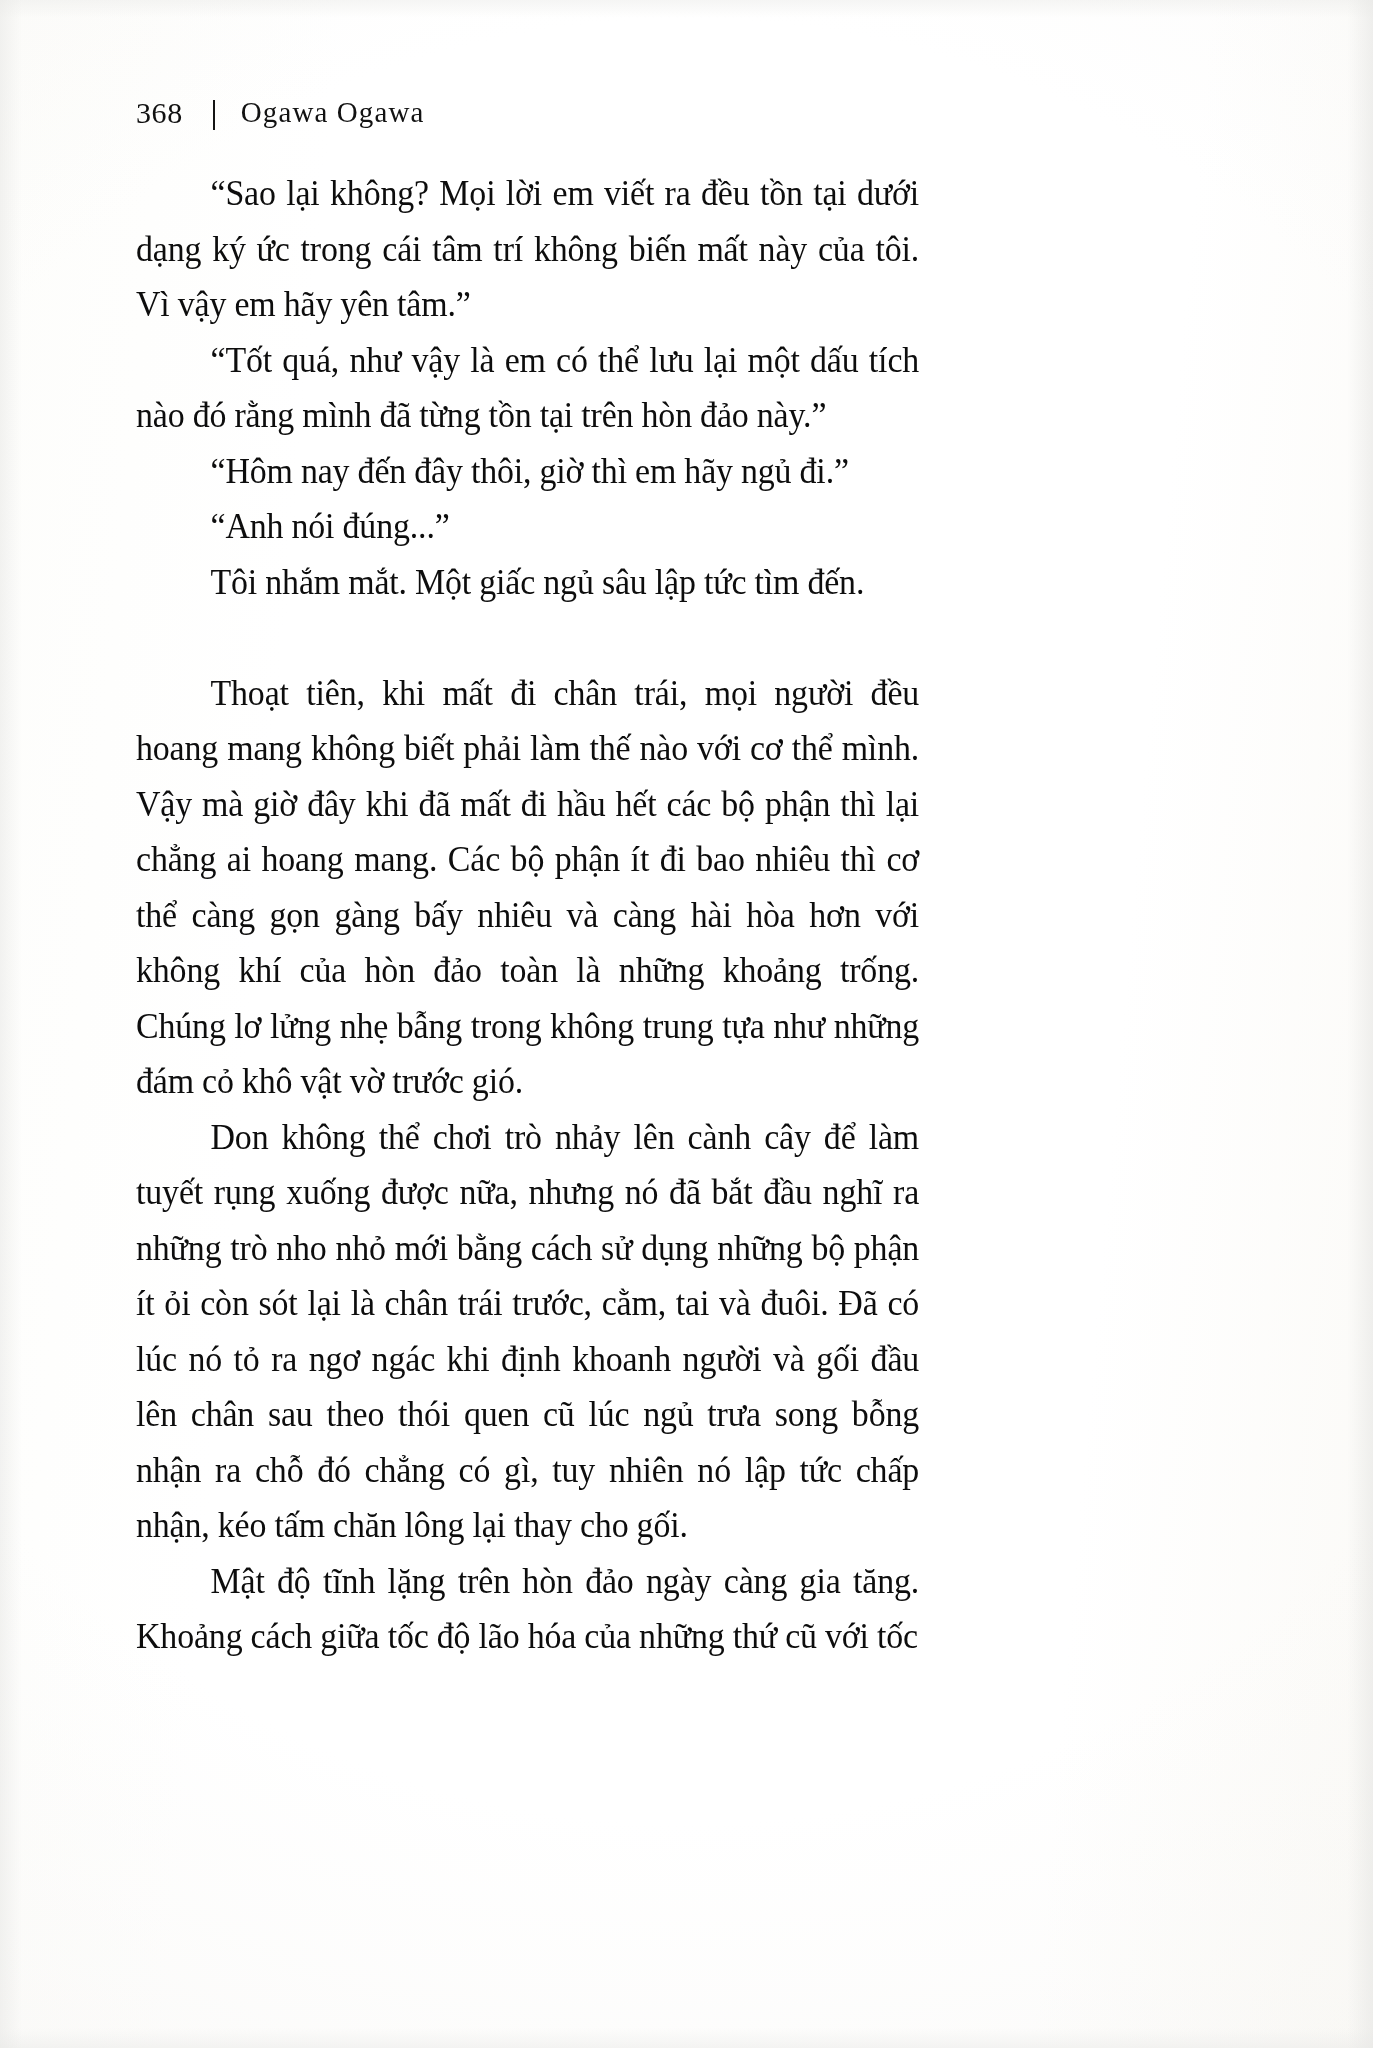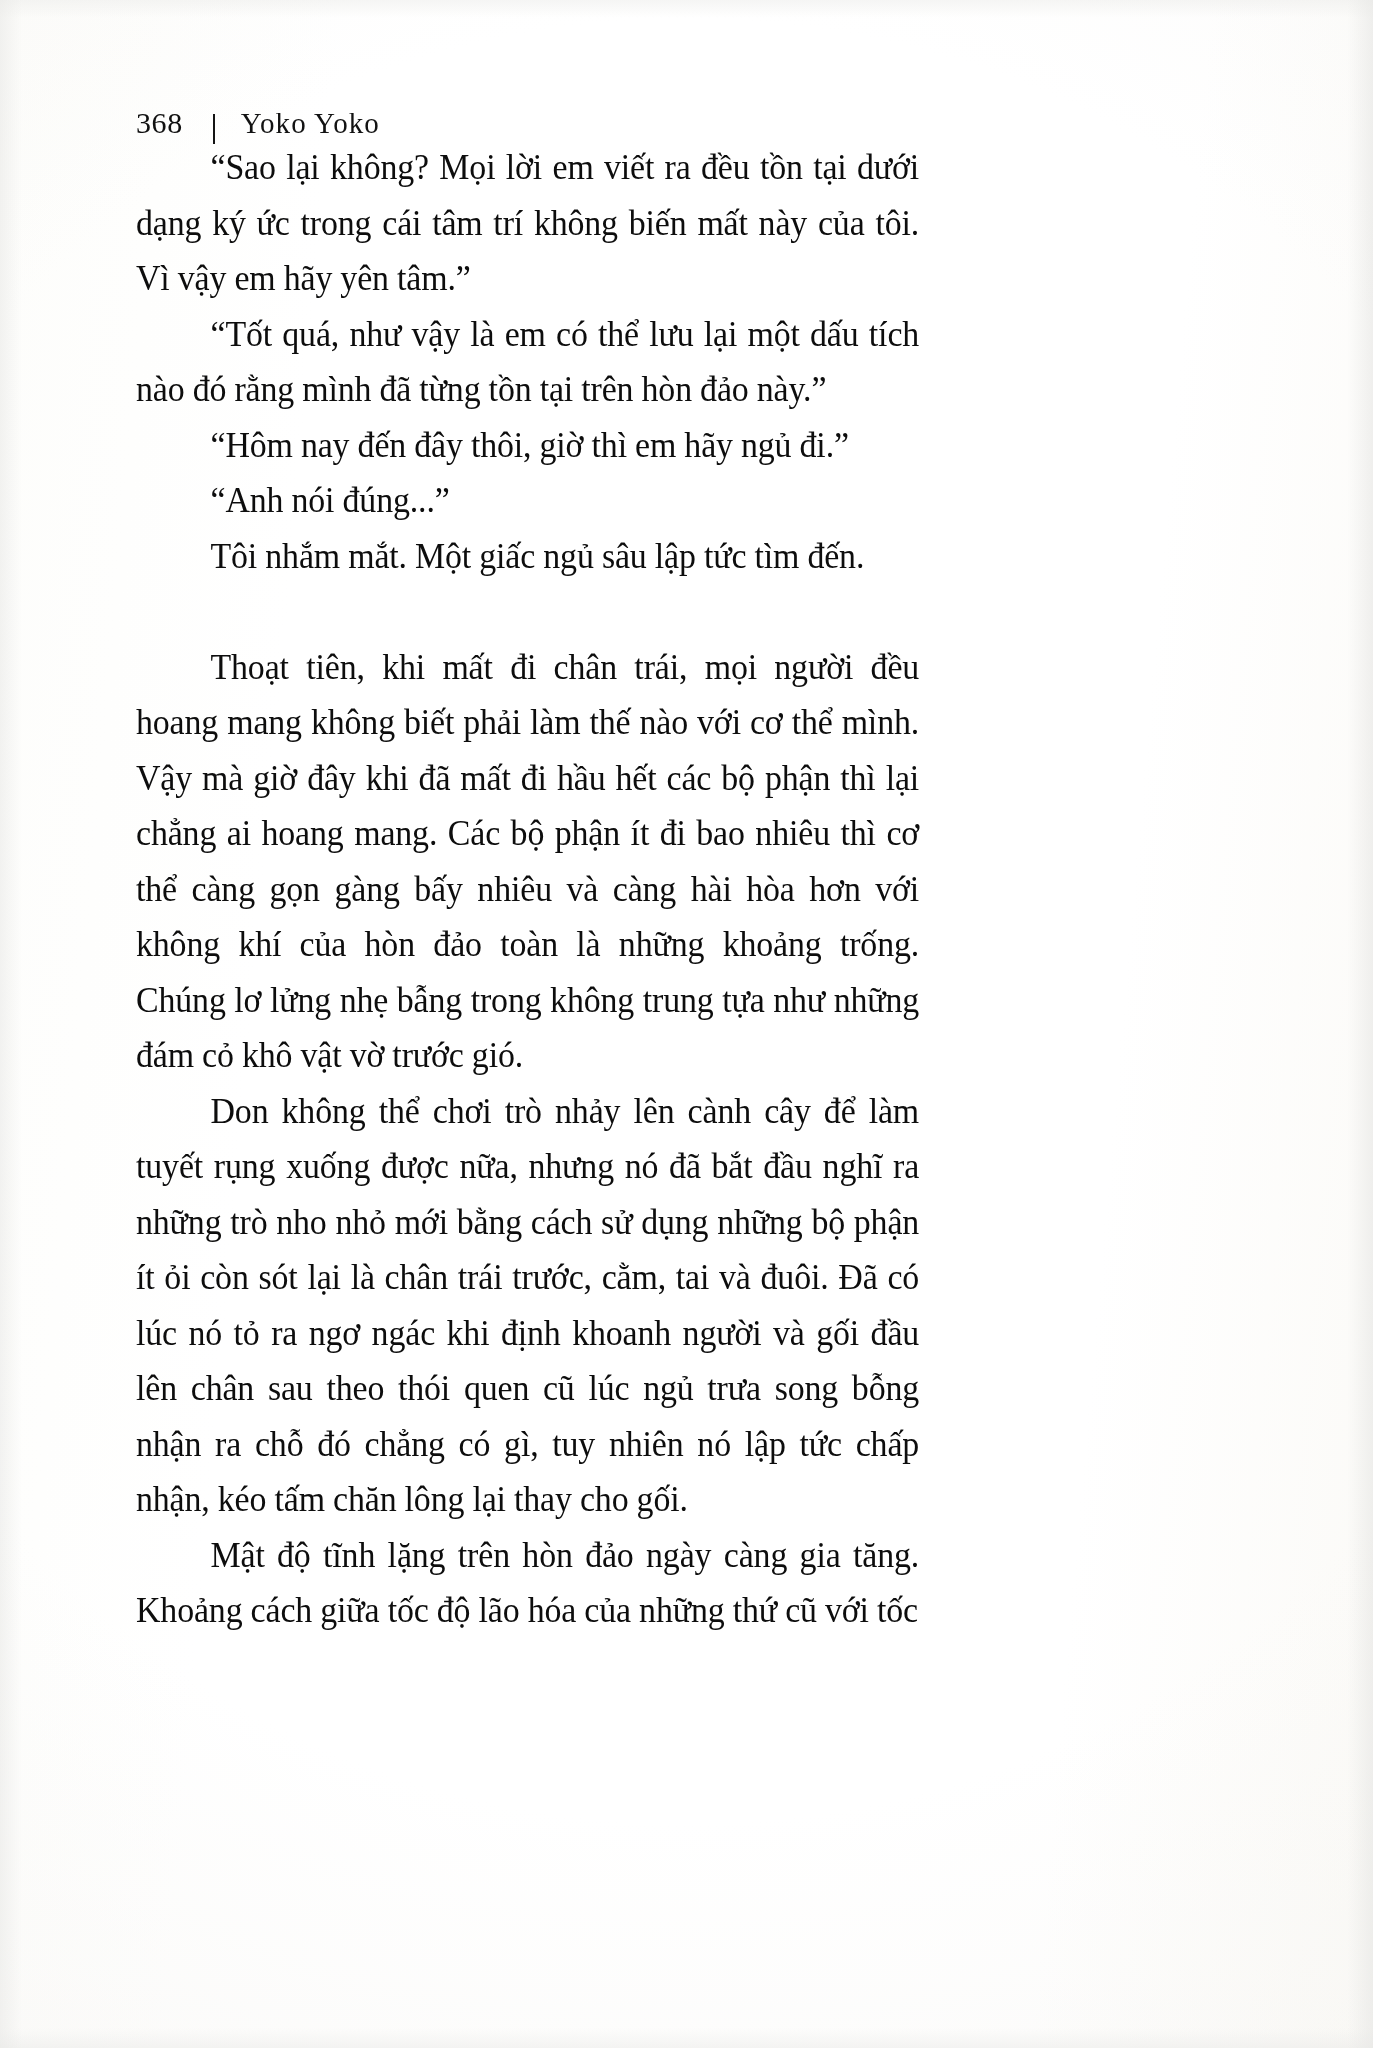--- a/index.html
+++ b/index.html
@@ -62,25 +62,26 @@
   #text-block {
     position: absolute;
     left: 136px;
     top: 96px;
     width: 820px;
   }
 
   
   #running-header {
     display: flex;
-    align-items: flex-end;
+    align-items: flex-start;
     font-size: 30px;
     color: #131313;
     letter-spacing: 0.6px;
     height: 44px;
+    margin-bottom: 26px;
   }
   #running-header .folio {
     font-size: 30px;
     color: #101010;
   }
   #running-header .rule {
     display: inline-block;
     width: 2px;
     height: 30px;
     background: #141414;
@@ -128,21 +129,21 @@
   <div id="scan-edge-top"></div>
   <div id="scan-edge-bottom"></div>
   <div id="scan-edge-left"></div>
   <div id="scan-edge-right"></div>
 
   <div id="text-block">
 
     <div id="running-header">
       <span class="folio">368</span>
       <span class="rule"></span>
-      <span class="author">Yoko Yoko</span>
+      <span class="author">Ogawa Ogawa</span>
     </div>
 
     <p class="para indent">“Sao lại không? Mọi lời em viết ra đều tồn tại dưới dạng ký ức trong cái tâm trí không biến mất này của tôi. Vì vậy em hãy yên tâm.”</p>
     <p class="para indent">“Tốt quá, như vậy là em có thể lưu lại một dấu tích nào đó rằng mình đã từng tồn tại trên hòn đảo này.”</p>
     <p class="para indent shortline">“Hôm nay đến đây thôi, giờ thì em hãy ngủ đi.”</p>
     <p class="para indent shortline">“Anh nói đúng...”</p>
     <p class="para indent shortline">Tôi nhắm mắt. Một giấc ngủ sâu lập tức tìm đến.</p>
 
     <div class="spacer-line"></div>
 

